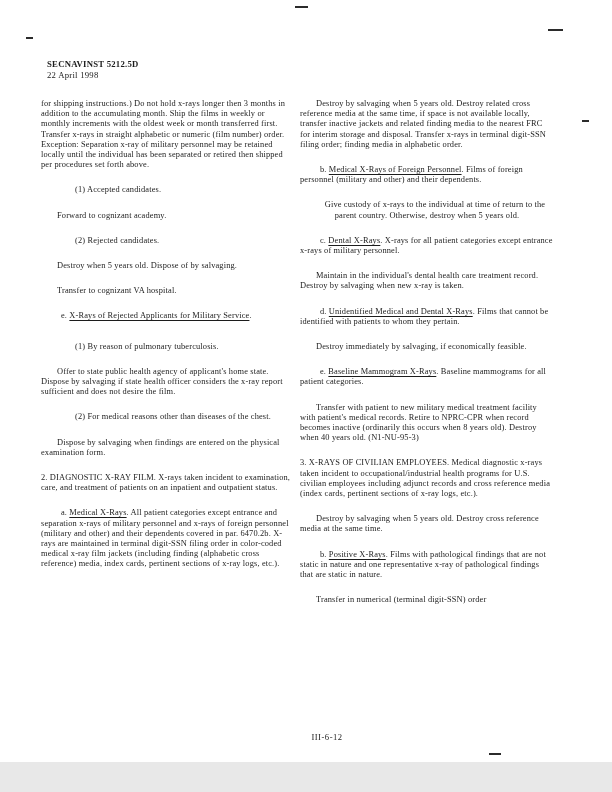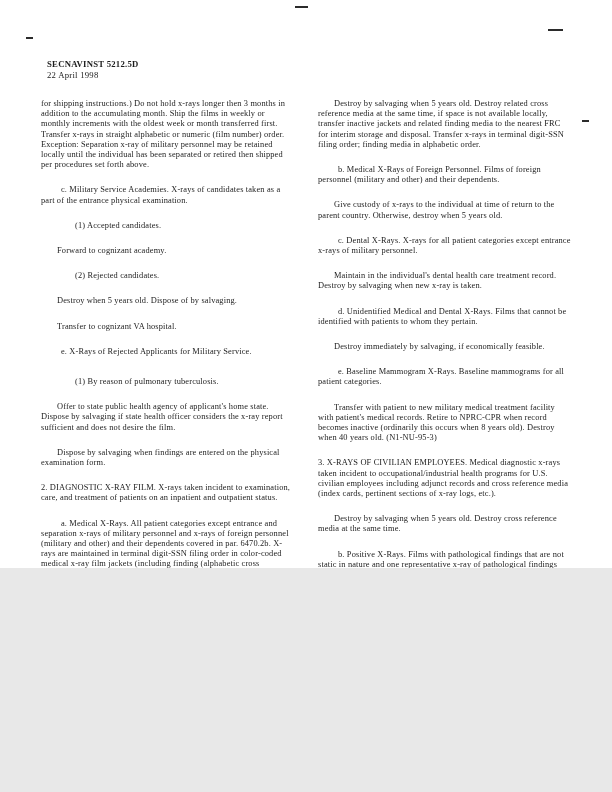--- a/index.html
+++ b/index.html
@@ -3,21 +3,21 @@
 <meta charset="utf-8">
 <style>
   html, body {
     margin: 0;
     padding: 0;
     background: #e8e8e8;
   }
   .page {
     position: relative;
     width: 612px;
-    height: 568px;
+    height: 762px;
     margin: 0 auto;
     background: #ffffff;
     overflow: hidden;
     font-family: "Liberation Serif", serif;
     color: #1c1c1c;
     box-shadow: 0 0 4px rgba(0,0,0,0.25);
   }
   .doc-header {
     position: absolute;
     left: 47px;
@@ -27,32 +27,33 @@
     letter-spacing: 0.25px;
     white-space: nowrap;
   }
   .hdr-bold { font-weight: bold; }
   .columns {
     position: absolute;
     left: 41px;
     top: 99px;
     width: 531px;
     display: flex;
-    gap: 23px;
+    gap: 5px;
   }
   .col { width: 254px; }
   .para {
     margin: 0 0 15px 0;
     font-size: 8.4px;
     line-height: 10.2px;
     letter-spacing: 0.15px;
     text-align: left;
     color: #1c1c1c;
   }
   .u {
+    text-decoration: underline;
     text-underline-offset: 1.5px;
   }
   .doc-footer {
     position: absolute;
     left: 0;
     right: 0;
     top: 732px;
     text-align: center;
     font-size: 8.6px;
     letter-spacing: 0.5px;
@@ -81,37 +82,37 @@
   <div class="scan-mark m5"></div>
 
   <header class="doc-header">
     <div class="hdr-bold">SECNAVINST 5212.5D</div>
     <div>22 April 1998</div>
   </header>
 
   <main class="columns">
     <section class="col" id="col-left">
         <p class="para" style="text-indent: 0px;"><span>for shipping instructions.) Do not hold x-rays longer then 3 months in addition to the accumulating month. Ship the films in weekly or monthly increments with the oldest week or month transferred first. Transfer x-rays in straight alphabetic or numeric (film number) order. Exception: Separation x-ray of military personnel may be retained locally until the individual has been separated or retired then shipped per procedures set forth above.</span></p>
-        <p class="para" style="text-indent: 20px;"><span>c. </span><span class="u">Military Service Academies</span><span>. X-rays of candidates taken as a part of the entrance physical examination.</span></p>
         <p class="para" style="text-indent: 34px;"><span>(1) Accepted candidates.</span></p>
         <p class="para" style="text-indent: 16px;"><span>Forward to cognizant academy.</span></p>
         <p class="para" style="text-indent: 34px;"><span>(2) Rejected candidates.</span></p>
         <p class="para" style="text-indent: 16px;"><span>Destroy when 5 years old. Dispose of by salvaging.</span></p>
         <p class="para" style="text-indent: 16px;"><span>Transfer to cognizant VA hospital.</span></p>
         <p class="para" style="text-indent: 20px;"><span>e. </span><span class="u">X-Rays of Rejected Applicants for Military Service</span><span>.</span></p>
         <p class="para" style="text-indent: 34px; margin-top: 20px;"><span>(1) By reason of pulmonary tuberculosis.</span></p>
         <p class="para" style="text-indent: 16px;"><span>Offer to state public health agency of applicant's home state. Dispose by salvaging if state health officer considers the x-ray report sufficient and does not desire the film.</span></p>
+        <p class="para" style="text-indent: 34px;"><span>(2) For medical reasons other than diseases of the chest.</span></p>
         <p class="para" style="text-indent: 16px;"><span>Dispose by salvaging when findings are entered on the physical examination form.</span></p>
         <p class="para" style="text-indent: 0px;"><span>2. DIAGNOSTIC X-RAY FILM. X-rays taken incident to examination, care, and treatment of patients on an inpatient and outpatient status.</span></p>
         <p class="para" style="text-indent: 20px;"><span>a. </span><span class="u">Medical X-Rays</span><span>. All patient categories except entrance and separation x-rays of military personnel and x-rays of foreign personnel (military and other) and their dependents covered in par. 6470.2b. X-rays are maintained in terminal digit-SSN filing order in color-coded medical x-ray film jackets (including finding (alphabetic cross reference) media, index cards, pertinent sections of x-ray logs, etc.).</span></p>
       </section>
     <section class="col" id="col-right">
         <p class="para" style="text-indent: 16px;"><span>Destroy by salvaging when 5 years old. Destroy related cross reference media at the same time, if space is not available locally, transfer inactive jackets and related finding media to the nearest FRC for interim storage and disposal. Transfer x-rays in terminal digit-SSN filing order; finding media in alphabetic order.</span></p>
         <p class="para" style="text-indent: 20px;"><span>b. </span><span class="u">Medical X-Rays of Foreign Personnel</span><span>. Films of foreign personnel (military and other) and their dependents.</span></p>
-        <p class="para" style="text-indent: 16px;"><span>Give custody of x-rays to the individual at time of return to the parent country. Otherwise, destroy when 5 years old.</span></p>
+        <p class="para" style="text-indent: 16px; text-align: center;"><span>Give custody of x-rays to the individual at time of return to the parent country. Otherwise, destroy when 5 years old.</span></p>
         <p class="para" style="text-indent: 20px;"><span>c. </span><span class="u">Dental X-Rays</span><span>. X-rays for all patient categories except entrance x-rays of military personnel.</span></p>
         <p class="para" style="text-indent: 16px;"><span>Maintain in the individual's dental health care treatment record. Destroy by salvaging when new x-ray is taken.</span></p>
         <p class="para" style="text-indent: 20px;"><span>d. </span><span class="u">Unidentified Medical and Dental X-Rays</span><span>. Films that cannot be identified with patients to whom they pertain.</span></p>
         <p class="para" style="text-indent: 16px;"><span>Destroy immediately by salvaging, if economically feasible.</span></p>
         <p class="para" style="text-indent: 20px;"><span>e. </span><span class="u">Baseline Mammogram X-Rays</span><span>. Baseline mammograms for all patient categories.</span></p>
         <p class="para" style="text-indent: 16px;"><span>Transfer with patient to new military medical treatment facility with patient's medical records. Retire to NPRC-CPR when record becomes inactive (ordinarily this occurs when 8 years old). Destroy when 40 years old. (N1-NU-95-3)</span></p>
         <p class="para" style="text-indent: 0px;"><span>3. X-RAYS OF CIVILIAN EMPLOYEES. Medical diagnostic x-rays taken incident to occupational/industrial health programs for U.S. civilian employees including adjunct records and cross reference media (index cards, pertinent sections of x-ray logs, etc.).</span></p>
         <p class="para" style="text-indent: 16px;"><span>Destroy by salvaging when 5 years old. Destroy cross reference media at the same time.</span></p>
         <p class="para" style="text-indent: 20px;"><span>b. </span><span class="u">Positive X-Rays</span><span>. Films with pathological findings that are not static in nature and one representative x-ray of pathological findings that are static in nature.</span></p>
         <p class="para" style="text-indent: 16px;"><span>Transfer in numerical (terminal digit-SSN) order</span></p>

